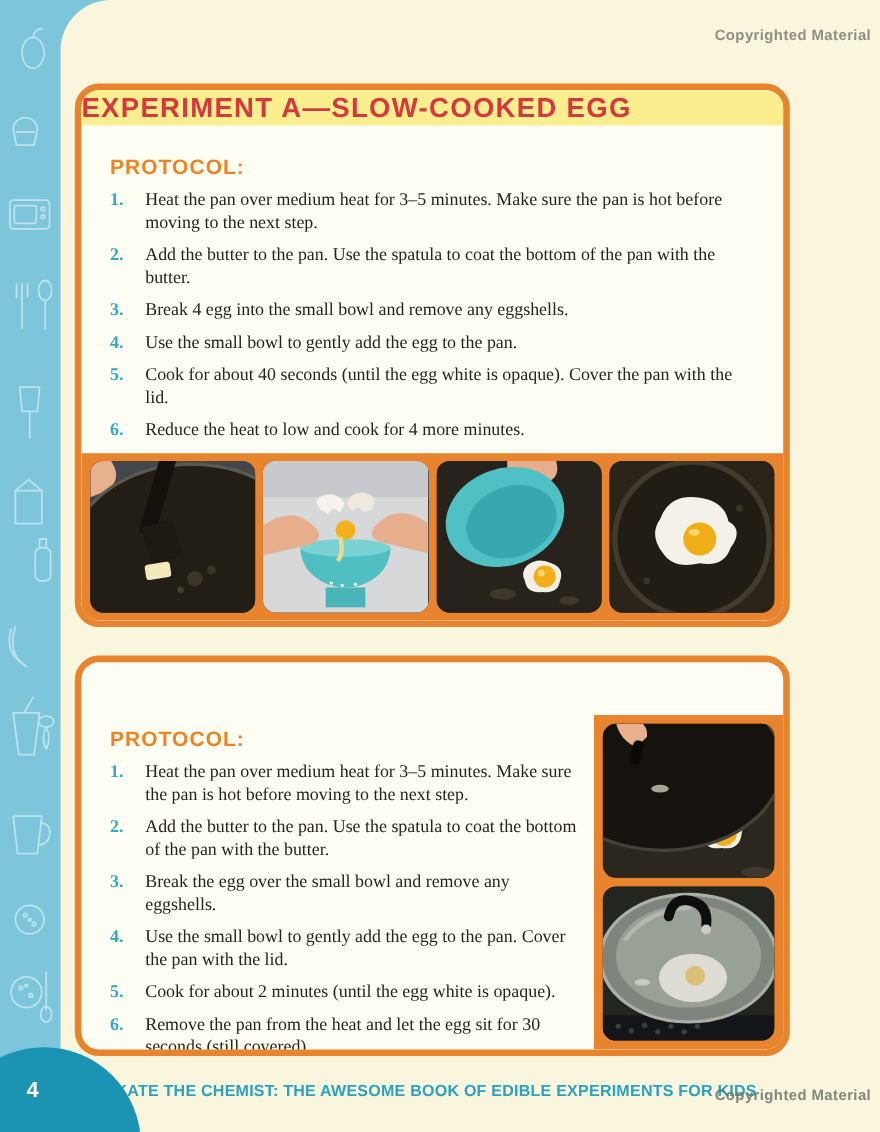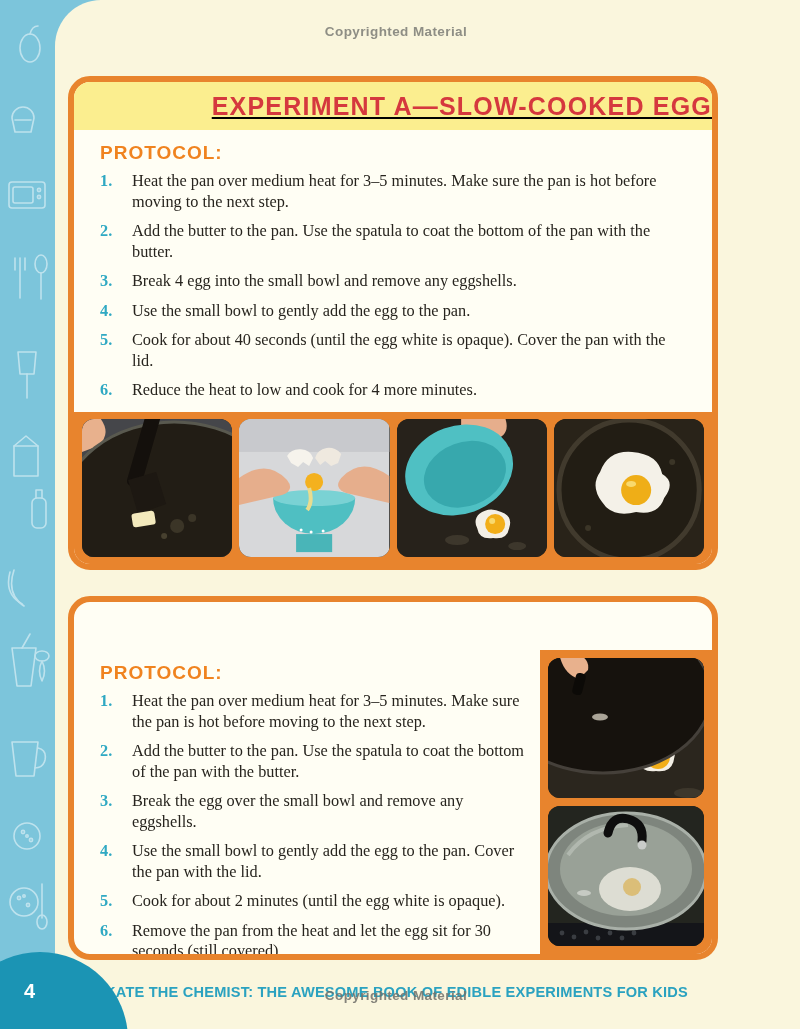--- a/index.html
+++ b/index.html
@@ -20,38 +20,38 @@
     background:var(--sidebar-blue);
     font-family:"Liberation Sans", sans-serif;
   }
   .content-panel{
     position:absolute;left:55px;top:0;width:745px;height:1029px;
     background:var(--page-cream);
     border-top-left-radius:46px;
   }
   .sidebar-svg{position:absolute;left:0;top:0;}
   .watermark{
-    position:absolute;left:0;width:792px;text-align:center;
+    position:absolute;left:0;width:792px;text-align:right;
     color:#8E8E85;font-weight:bold;font-size:13.5px;letter-spacing:.4px;
     z-index:30;
   }
   .watermark.top{top:24px;}
   .watermark.bottom{top:988px;color:#70706a;opacity:.85;}
   
   .card{
     position:absolute;left:68px;width:650px;box-sizing:border-box;
     background:var(--card-bg);
     border:6px solid var(--card-border-orange);
     border-radius:22px;overflow:hidden;
   }
   .card-a{top:76px;height:494px;}
   .card-b{top:596px;height:364px;}
   .title-band{
-    height:48px;background:var(--title-band-yellow);
-    display:flex;align-items:center;justify-content:flex-end;text-decoration:underline;
+    height:32px;background:var(--title-band-yellow);
+    display:flex;align-items:center;justify-content:flex-start;
   }
   .title-band h1{
     margin:0;font-size:25px;font-weight:bold;color:var(--title-red);
     letter-spacing:1.2px;
   }
   .protocol-label{
     color:var(--protocol-orange);font-weight:bold;font-size:19px;
     letter-spacing:1px;margin:8px 0 7px 0;
   }
   .body-a{position:absolute;top:48px;left:0;right:0;bottom:152px;padding:4px 26px 0 26px;}

